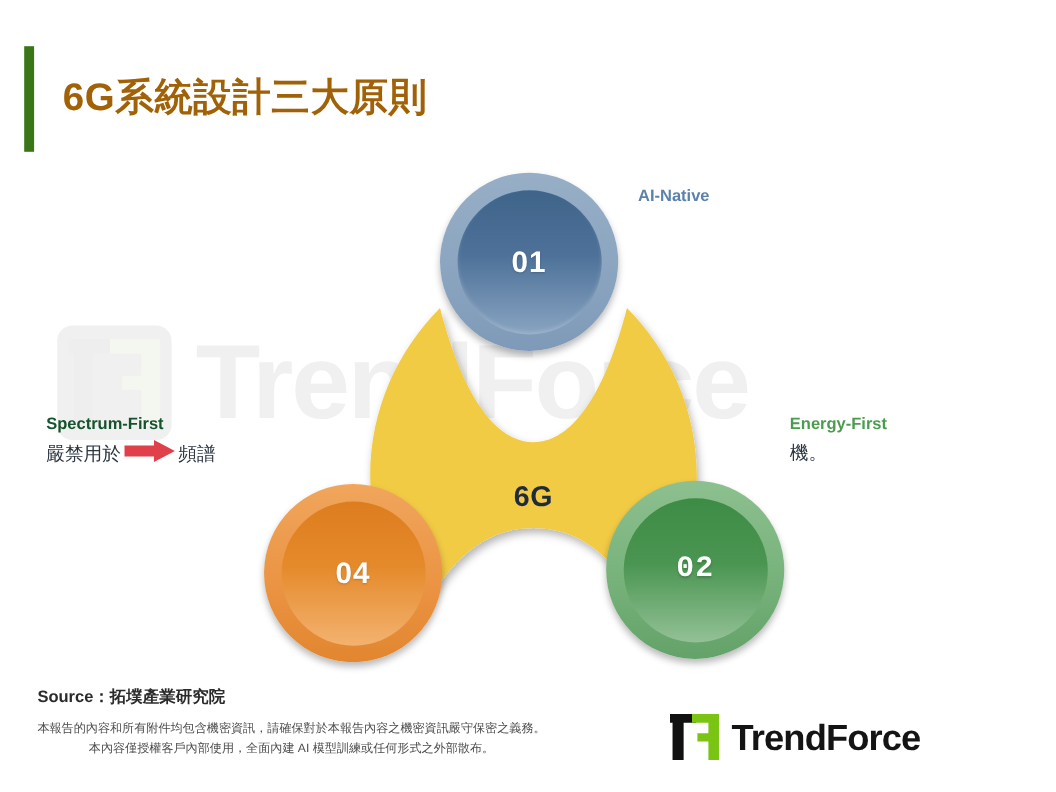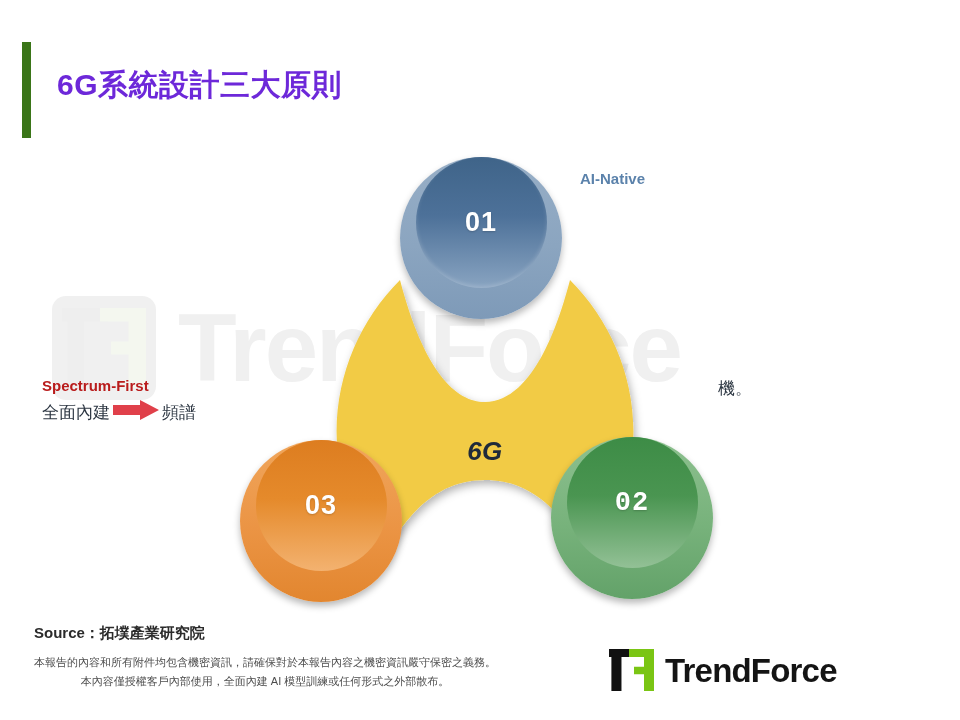--- a/index.html
+++ b/index.html
@@ -26,23 +26,23 @@
     left: 22px;
     top: 42px;
     width: 9px;
     height: 96px;
     background: #3a7518;
   }
   #page-title {
     position: absolute;
     left: 57px;
     top: 65px;
-    font-size: 30px;
-    font-weight: bold;
-    color: #6d28d9;
+    font-size: 35px;
+    font-weight: bold;
+    color: #a16207;
     letter-spacing: 0.5px;
     white-space: nowrap;
   }
 
   
   #watermark {
     position: absolute;
     left: 52px;
     top: 288px;
     width: 890px;
@@ -97,29 +97,28 @@
   #center-label {
     position: absolute;
     left: 430px;
     top: 436px;
     width: 110px;
     text-align: center;
     font-size: 26px;
     font-weight: bold;
     color: #1f2a3a;
     letter-spacing: 0.5px;
-    font-style: italic;
   }
 
   
   .node-circle {
     position: absolute;
     border-radius: 50%;
     display: flex;
-    align-items: flex-start;
+    align-items: center;
     justify-content: center;
   }
   .node-circle .inner {
     border-radius: 50%;
     display: flex;
     align-items: center;
     justify-content: center;
     color: #ffffff;
     font-size: 27px;
     font-weight: bold;
@@ -177,21 +176,21 @@
   }
   .callout .c-body .line { display: block; white-space: nowrap; }
 
   #callout-ai { left: 580px; top: 170px; width: 330px; }
   #callout-ai .c-head { color: #5b82ab; }
 
   #callout-energy { left: 718px; top: 377px; width: 225px; }
   #callout-energy .c-head { color: #4a9c4e; }
 
   #callout-spectrum { left: 42px; top: 377px; width: 275px; }
-  #callout-spectrum .c-head { color: #b91c1c; }
+  #callout-spectrum .c-head { color: #14532d; }
   .arrow-glyph {
     display: inline-block;
     vertical-align: -2px;
     margin: 0 3px;
   }
 
   
   #source-line {
     position: absolute;
     left: 34px;
@@ -296,37 +295,38 @@
   </div>
   <div id="center-label">6G</div>
 
   <div class="node-circle" id="node-01">
     <div class="inner">01</div>
   </div>
   <div class="node-circle" id="node-02">
     <div class="inner">02</div>
   </div>
   <div class="node-circle" id="node-03">
-    <div class="inner">03</div>
+    <div class="inner">04</div>
   </div>
 
   <div class="callout" id="callout-ai">
     <div class="c-head">AI-Native</div>
   </div>
 
   <div class="callout" id="callout-energy">
+    <div class="c-head">Energy-First</div>
     <div class="c-body">
       <span class="line">機。</span>
     </div>
   </div>
 
   <div class="callout" id="callout-spectrum">
     <div class="c-head">Spectrum-First</div>
     <div class="c-body">
-      <span class="line"><span>全面內建</span><span class="arrow-glyph"><svg width="46" height="20" viewBox="0 0 46 20" xmlns="http://www.w3.org/2000/svg">
+      <span class="line"><span>嚴禁用於</span><span class="arrow-glyph"><svg width="46" height="20" viewBox="0 0 46 20" xmlns="http://www.w3.org/2000/svg">
               <path d="M0 5 L27 5 L27 0 L46 10 L27 20 L27 15 L0 15 Z" fill="#e0404a"></path>
             </svg></span><span>頻譜</span></span>
     </div>
   </div>
 
   <div id="source-line">Source：拓墣產業研究院</div>
   <div id="disclaimer">
     <span class="line">本報告的內容和所有附件均包含機密資訊，請確保對於本報告內容之機密資訊嚴守保密之義務。</span>
     <span class="line">本內容僅授權客戶內部使用，全面內建 AI 模型訓練或任何形式之外部散布。</span>
   </div>

